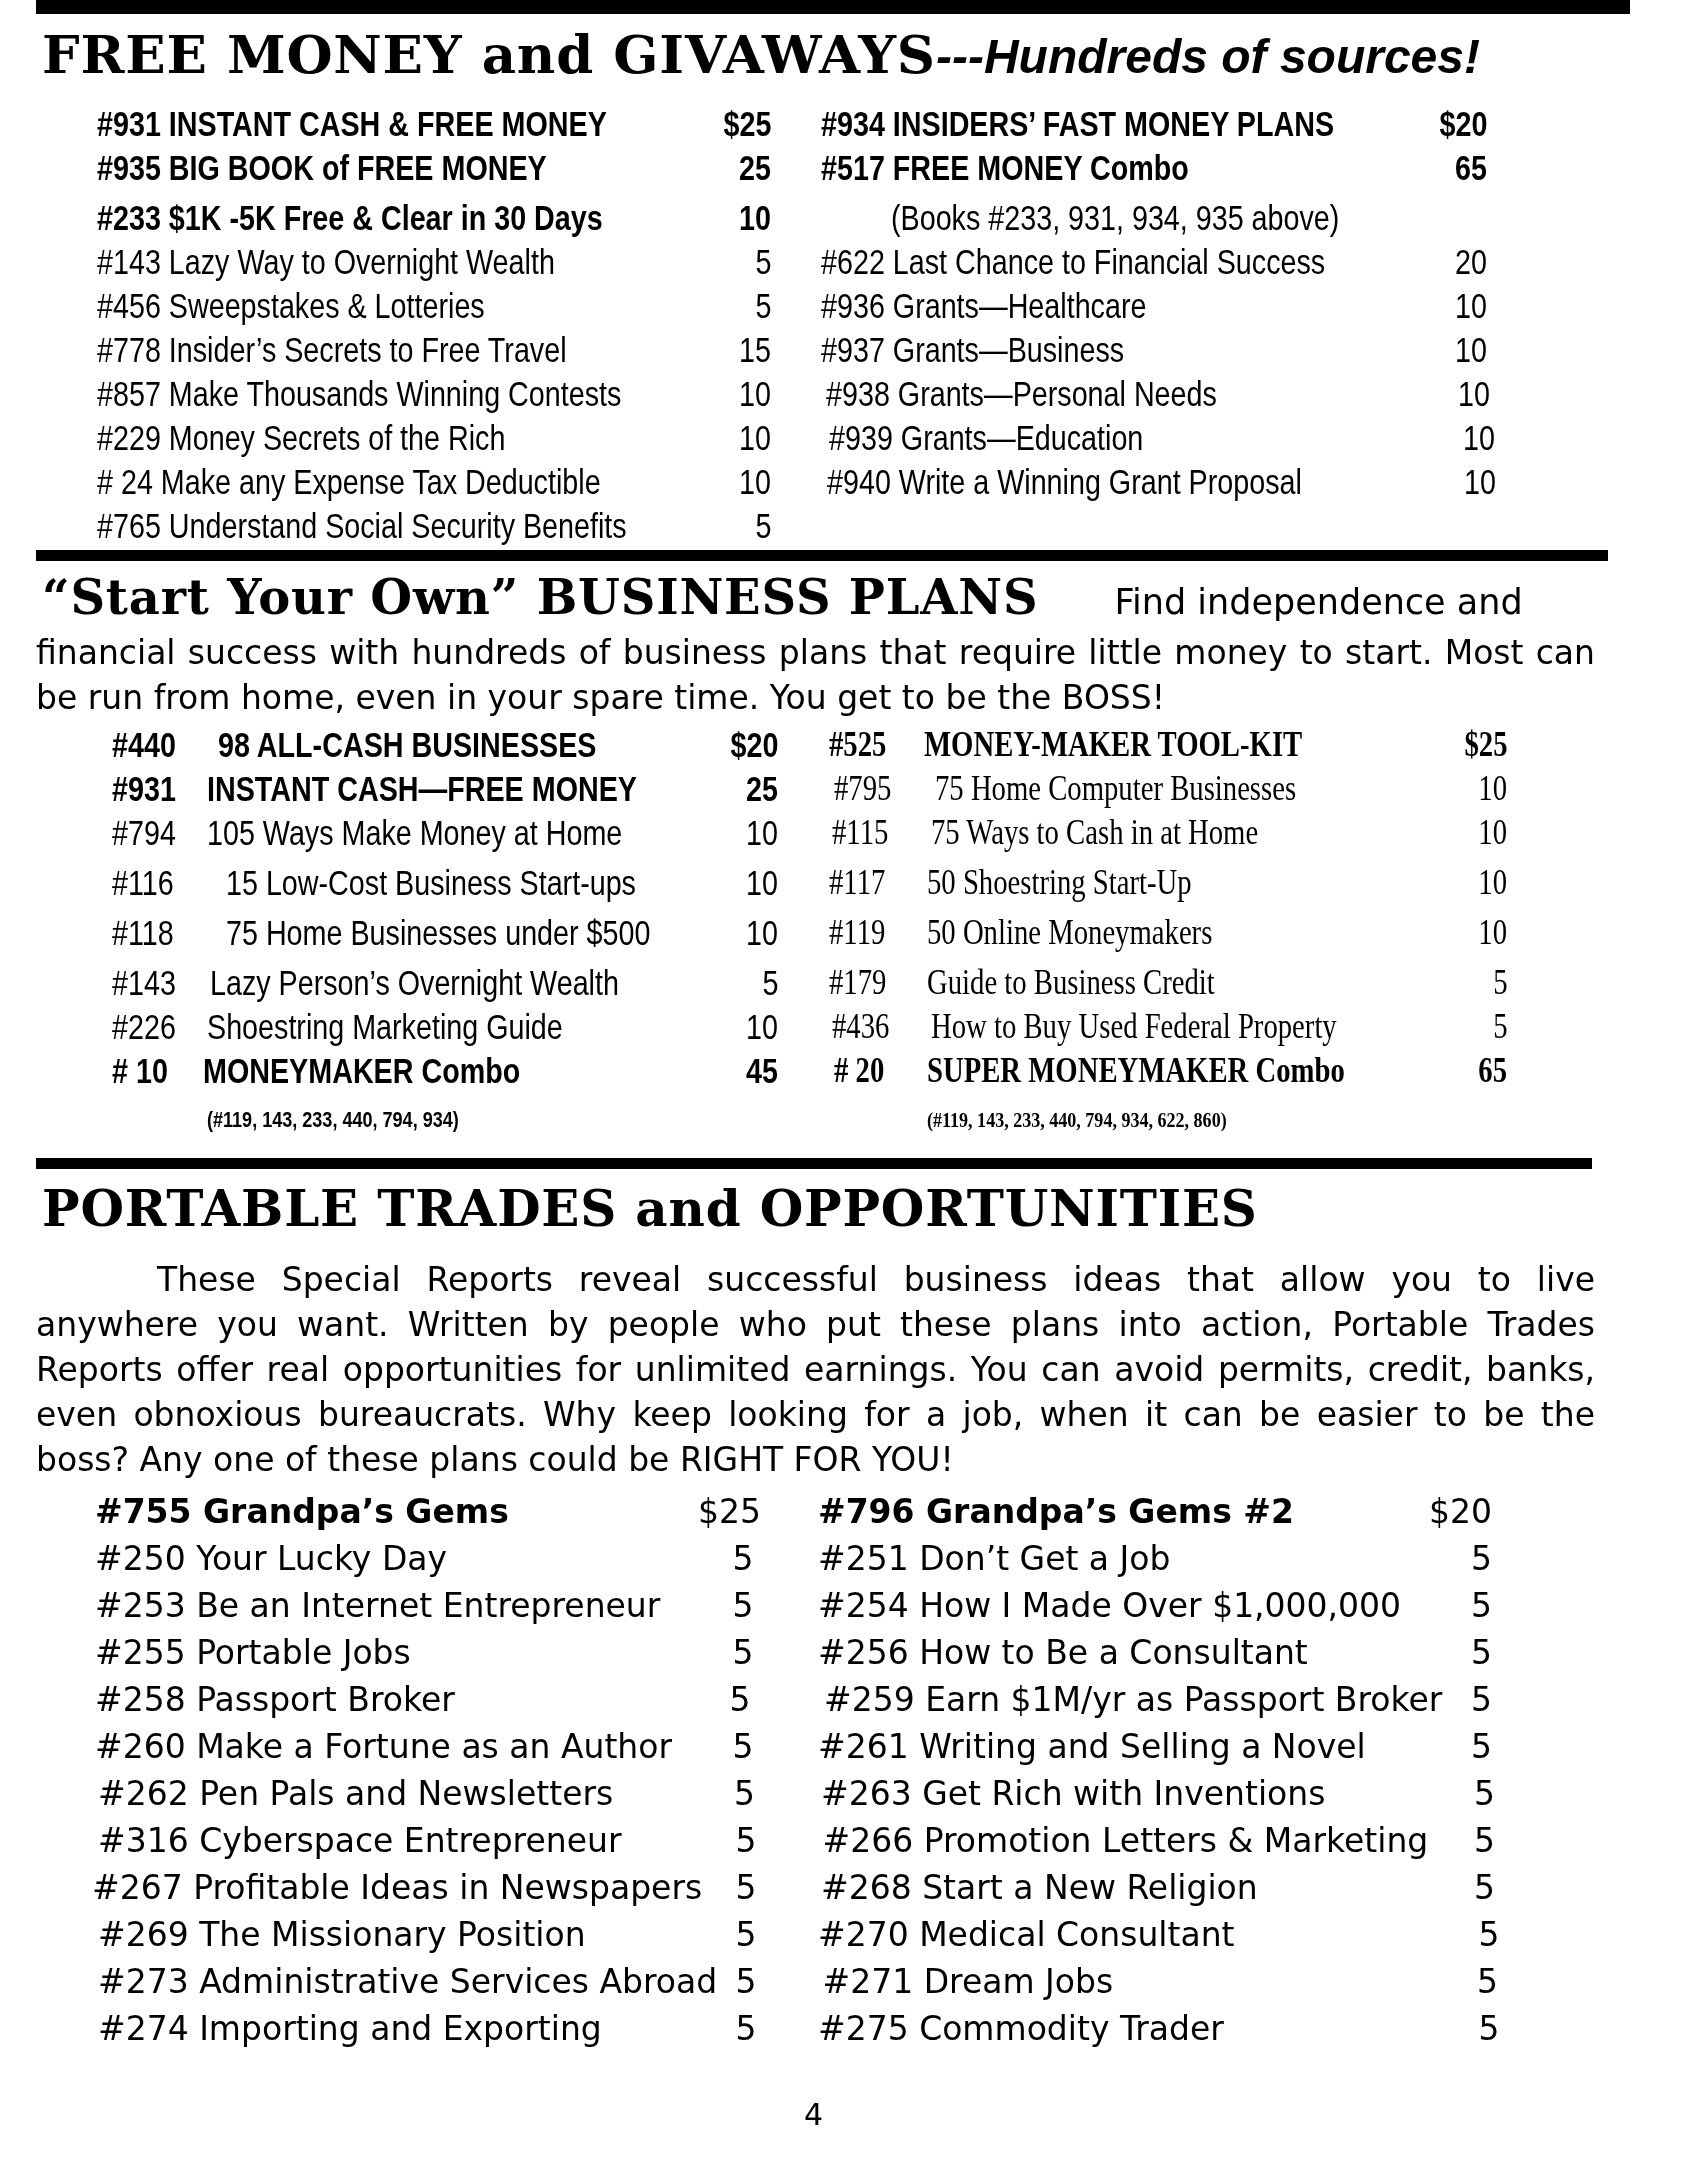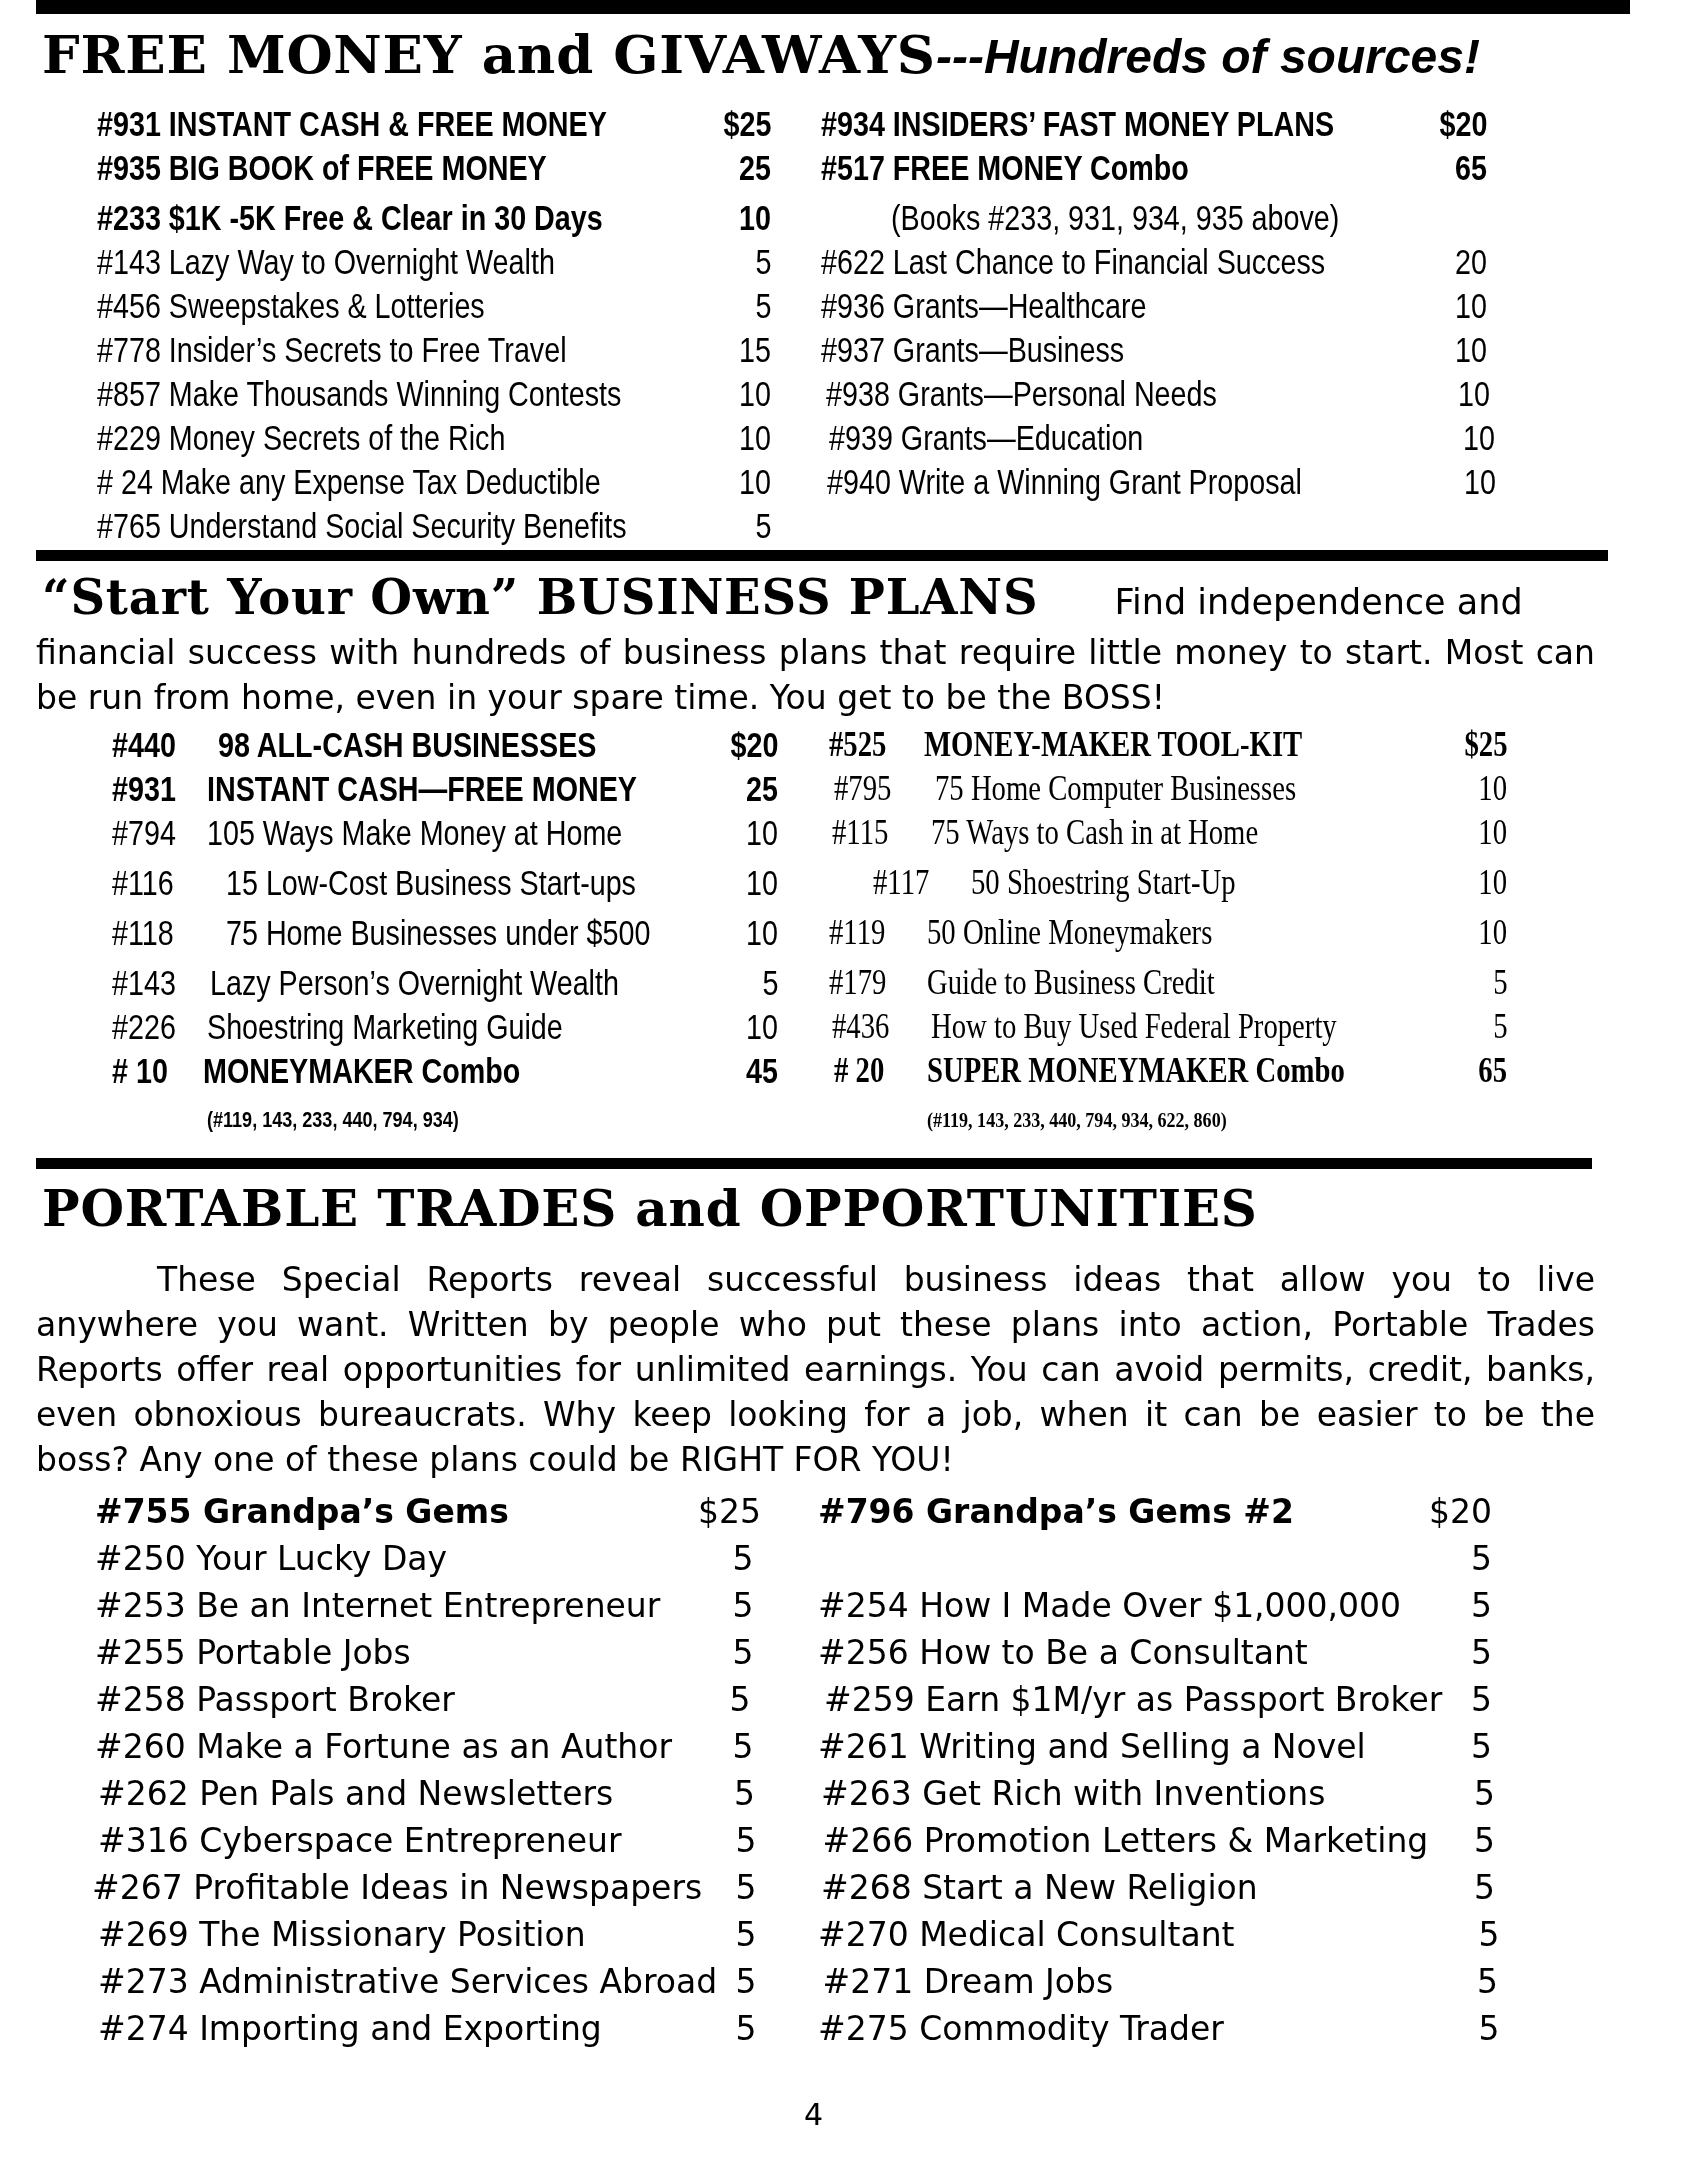--- a/index.html
+++ b/index.html
@@ -170,21 +170,21 @@
   <div class="row">
       <span class="t" style="left:4.5px;">#795</span>
       <span class="t" style="left:106px;">75 Home Computer Businesses</span>
       <span class="p" style="right:0;">10</span>
     </div>
   <div class="row">
       <span class="t" style="left:3px;">#115</span>
       <span class="t" style="left:102px;">75 Ways to Cash in at Home</span>
       <span class="p" style="right:0;">10</span>
     </div>
-  <div class="row" style="margin-top:6px;margin-left:44px;">
+  <div class="row" style="margin-top:6px;">
       <span class="t">#117</span>
       <span class="t" style="left:98px;">50 Shoestring Start-Up</span>
       <span class="p" style="right:0;">10</span>
     </div>
   <div class="row" style="margin-top:6px;">
       <span class="t">#119</span>
       <span class="t" style="left:98px;">50 Online Moneymakers</span>
       <span class="p" style="right:0;">10</span>
     </div>
   <div class="row" style="margin-top:6px;">
@@ -261,20 +261,21 @@
       <span class="p" style="right:4.5px;">5</span>
     </div>
 </div>
 
 <div class="col pt" style="left:818px;top:1488px;width:674px;">
   <div class="row b">
       <span class="t">#796 Grandpa’s Gems #2</span>
       <span class="p" style="right:0;font-weight:normal;">$20</span>
     </div>
   <div class="row">
+      <span class="t">#251 Don’t Get a Job</span>
       <span class="p" style="right:0;">5</span>
     </div>
   <div class="row">
       <span class="t">#254 How I Made Over $1,000,000</span>
       <span class="p" style="right:0;">5</span>
     </div>
   <div class="row">
       <span class="t">#256 How to Be a Consultant</span>
       <span class="p" style="right:0;">5</span>
     </div>

